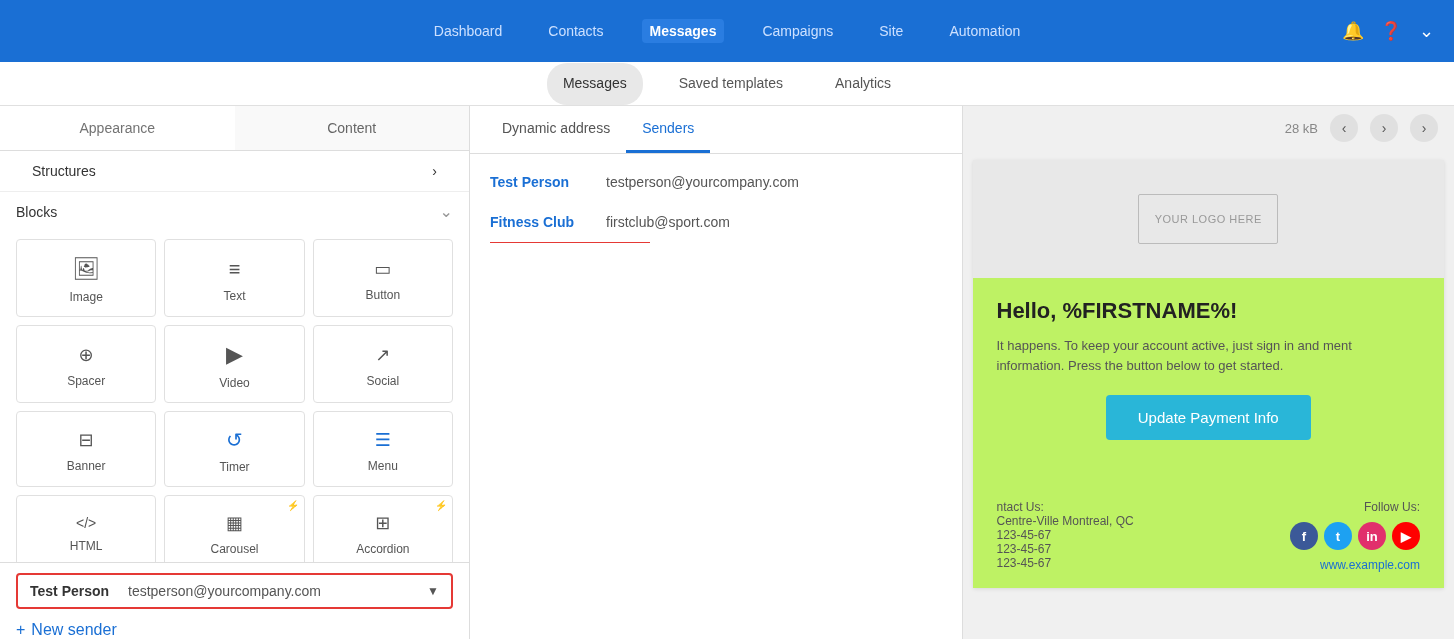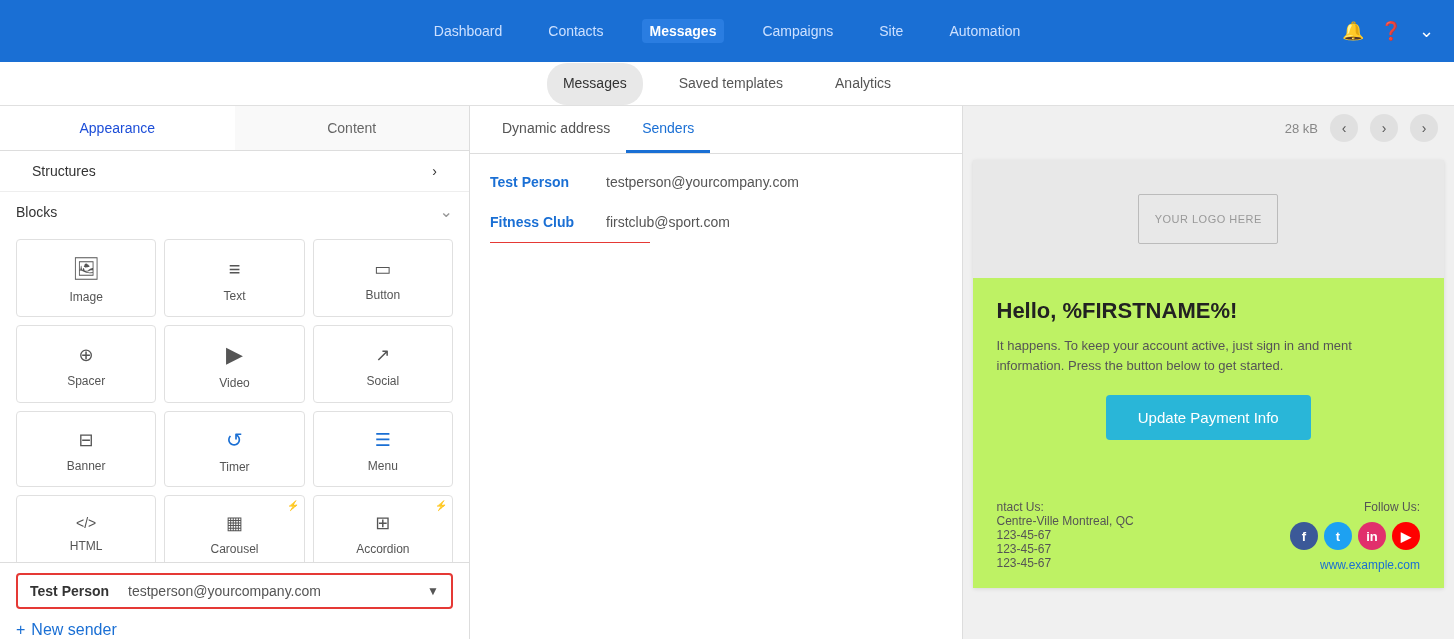--- a/index.html
+++ b/index.html
@@ -98,21 +98,21 @@
       flex: 1;
       text-align: center;
       padding: 14px;
       font-size: 14px;
       cursor: pointer;
       color: #666;
       background: #f9f9f9;
     }
     .panel-tab.active {
       background: #fff;
-      color: #1d4ed8;
+      color: #737373;
       font-weight: 500;
     }
 
     
     .structures-row {
       display: flex;
       align-items: center;
       justify-content: space-between;
       padding: 12px 32px;
       border-bottom: 1px solid #eee;

